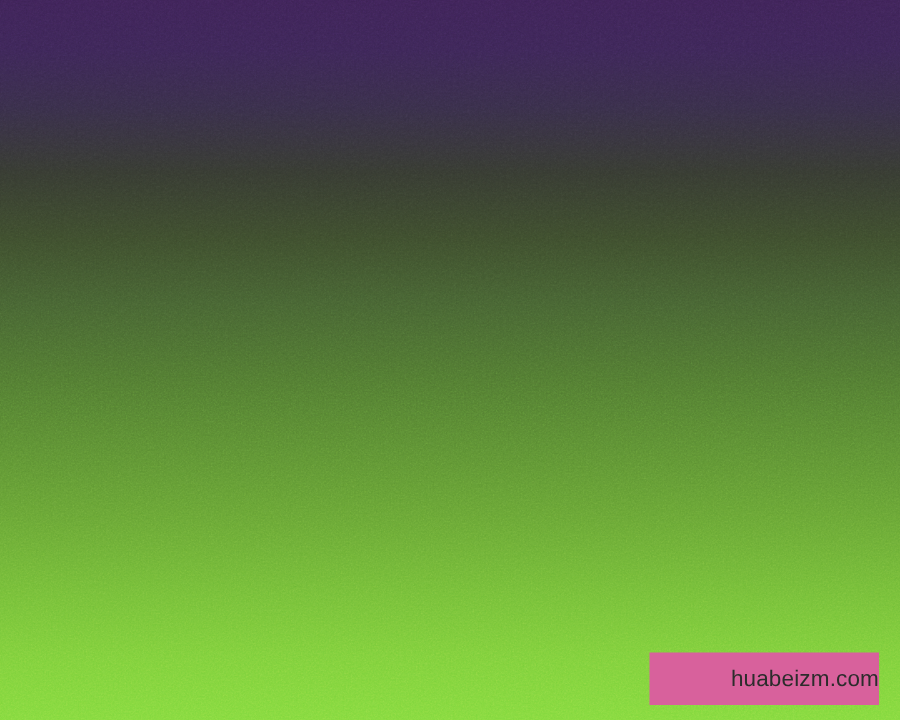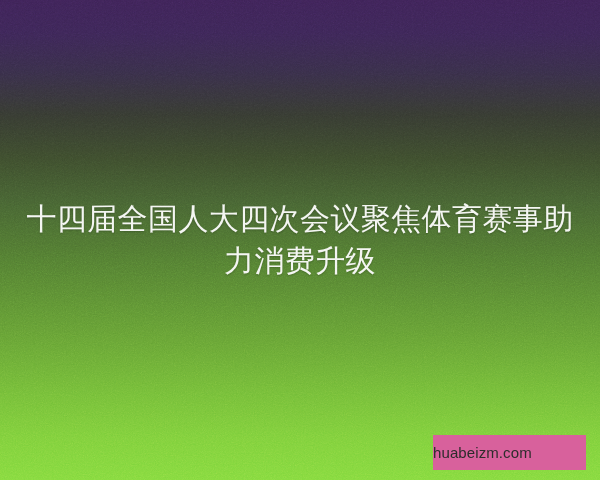--- a/index.html
+++ b/index.html
@@ -76,21 +76,21 @@
   
   .watermark-box {
     position: absolute;
     left: 433px;
     top: 435px;
     width: 153px;
     height: 35px;
     background: #d8619c;
     display: flex;
     align-items: center;
-    justify-content: flex-start;
+    justify-content: flex-end;
     box-sizing: border-box;
   }
   .watermark-text {
     color: #2c2c2c;
     font-size: 15px;
     line-height: 1;
     letter-spacing: 0.1px;
     font-weight: 400;
     white-space: nowrap;
   }
@@ -118,21 +118,18 @@
   <svg class="bg-noise-2" width="600" height="480" viewBox="0 0 600 480" preserveAspectRatio="none" xmlns="http://www.w3.org/2000/svg">
     <defs>
       <filter id="grainFilter2" x="0" y="0" width="100%" height="100%">
         <feTurbulence type="fractalNoise" baseFrequency="0.42" numOctaves="2" stitchTiles="stitch" result="n2"></feTurbulence>
         <feColorMatrix type="saturate" values="0.25" in="n2"></feColorMatrix>
       </filter>
     </defs>
     <rect width="600" height="480" filter="url(#grainFilter2)"></rect>
   </svg>
 
-  <div class="title-block">
-    <span class="title-text">十四届全国人大四次会议聚焦体育赛事助力消费升级</span>
-  </div>
 
   <div class="watermark-box">
     <span class="watermark-text">huabeizm.com</span>
   </div>
 
 </div>
 
 </body></html>

